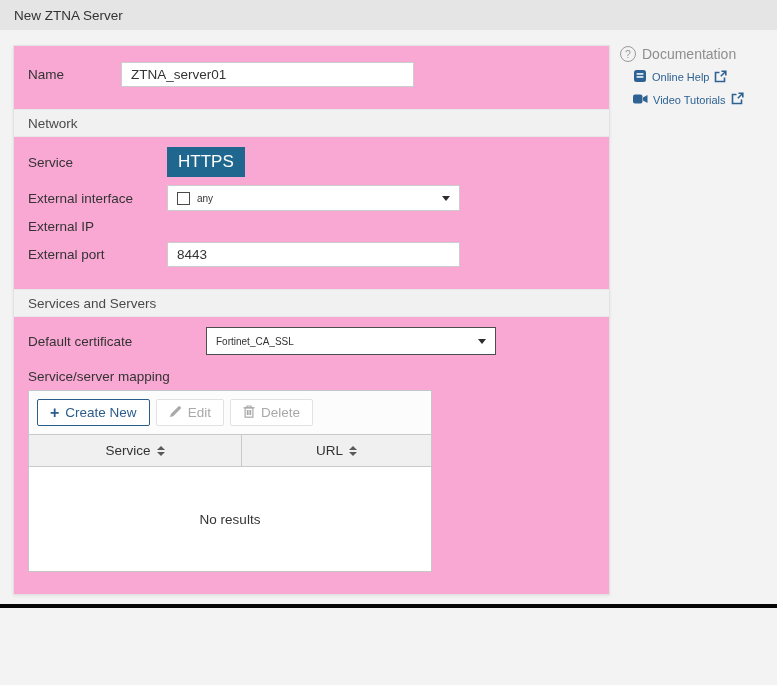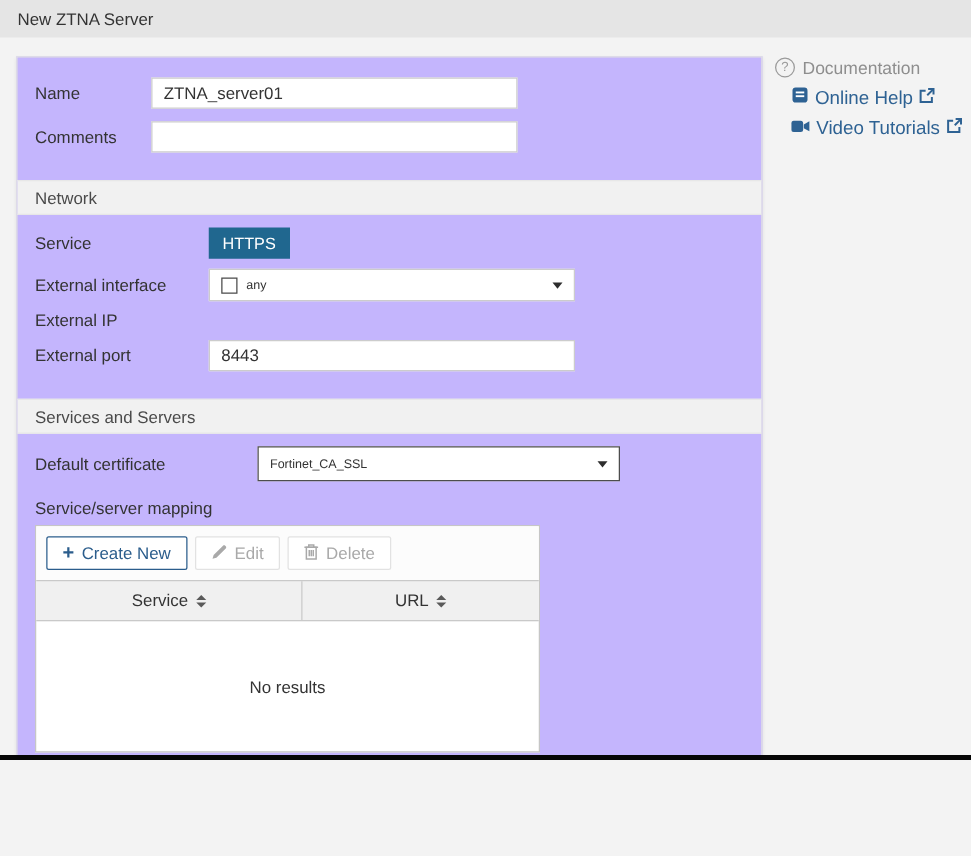--- a/index.html
+++ b/index.html
@@ -3,40 +3,40 @@
 <meta charset="utf-8">
 <style>
   * { margin:0; padding:0; box-sizing:border-box; }
   html,body { width:777px; height:685px; }
   body { font-family:"Liberation Sans", sans-serif; background:#f3f3f3; color:#333; }
   .screen { position:relative; width:777px; height:608px; overflow:hidden; background:#f3f3f3; }
 
   .titlebar { height:30px; background:#e5e5e5; display:flex; align-items:center;
               padding-left:14px; font-size:13.5px; color:#333; }
 
-  .panel { width:597px; margin:15px 0 0 13px; background:#c4b5fd;
+  .panel { width:597px; margin:15px 0 0 13px; background:#f9a8d4;
            border:1px solid #e2e2e2; box-shadow:0 1px 3px rgba(0,0,0,.07); padding-bottom:22px; }
 
   .pad-top { height:16px; }
   .row { display:flex; align-items:center; padding-left:14px; }
   .row.mb10 { margin-bottom:10px; }
   .row.mb8 { margin-bottom:8px; }
   .label { font-size:13.5px; color:#333; flex:0 0 auto; }
   .w93  { width:93px; }
   .w139 { width:139px; }
   .w178 { width:178px; }
 
   .text-input { width:293px; height:25px; border:1px solid #ccc; padding:0 9px;
                 font-size:13.5px; color:#333; font-family:inherit; background:#fff; outline:none; }
 
   .section-bar { height:28px; background:#f1f1f1; border-top:1px solid #e7e7e7; border-bottom:1px solid #e7e7e7;
                  display:flex; align-items:center; padding-left:14px; font-size:13.5px; color:#4a4a4a;
                  margin:22px 0 10px; }
 
-  .badge { display:inline-block; background:#20678f; color:#fff; padding:5px 11px; font-size:13px; cursor:pointer; }
+  .badge { display:inline-block; background:#20678f; color:#fff; padding:5px 11px; font-size:17px; cursor:pointer; }
 
   .dropdown { width:293px; height:26px; border:1px solid #ccc; background:#fff; display:flex;
               align-items:center; padding:0 9px; font-size:10px; cursor:pointer; }
   .dropdown.cert { width:290px; height:28px; border:1px solid #4d4d4d; }
   .checkbox-sq { width:13px; height:13px; border:1.6px solid #4a4a4a; background:#fff; margin-right:7px; flex:0 0 auto; }
   .caret { margin-left:auto; width:0; height:0; border-left:4.5px solid transparent;
            border-right:4.5px solid transparent; border-top:5.5px solid #2d2d2d; }
 
   .mapping-label { font-size:13.5px; color:#333; margin:14px 0 6px 14px; }
 
@@ -58,21 +58,21 @@
               border-bottom:4px solid #5a5a5a; }
   .sort .dn { width:0; height:0; border-left:4px solid transparent; border-right:4px solid transparent;
               border-top:4px solid #5a5a5a; }
   .tbody { height:104px; display:flex; align-items:center; justify-content:center;
            font-size:13.5px; color:#333; }
 
   .doc-col { position:absolute; left:620px; top:46px; }
   .doc-heading { display:flex; align-items:center; gap:6px; color:#8e8e8e; font-size:14px; }
   .q-icon { width:16px; height:16px; border:1.5px solid #9a9a9a; border-radius:50%;
             display:flex; align-items:center; justify-content:center; font-size:10.5px; color:#9a9a9a; }
-  .doc-link { display:flex; align-items:center; gap:5px; color:#2e6293; font-size:15px;
+  .doc-link { display:flex; align-items:center; gap:5px; color:#2e6293; font-size:11px;
               margin:7px 0 0 13px; text-decoration:none; cursor:pointer; }
   .doc-link svg { flex:0 0 auto; }
 
   .footer { width:611px; display:flex; justify-content:center; gap:5px; margin-top:32px; }
   .btn { height:26px; font-size:13.5px; font-family:inherit; cursor:pointer; border-radius:1px; }
   .btn.ok { width:121px; background:#2cb795; border:1px solid #2cb795; color:#fff; }
   .btn.cancel { width:120px; background:#fff; border:1px solid #ccc; color:#444; }
 
   .bottom-strip { position:absolute; left:0; bottom:0; width:777px; height:4px; background:#060606; }
 </style>
@@ -86,24 +86,20 @@
   </div>
 
   <div class="panel">
     <div class="pad-top"></div>
 
     <div class="row mb10">
       <span class="label w93">Name</span>
       <input class="text-input" type="text" value="ZTNA_server01" style="">
     </div>
 
-    <div class="row">
-      <span class="label w93">Comments</span>
-      <input class="text-input" type="text" value="" style="">
-    </div>
 
     <div class="section-bar">
       <span>Network</span>
     </div>
 
     <div class="row mb8">
       <span class="label w139">Service</span>
       <span class="badge">HTTPS</span>
     </div>
 

